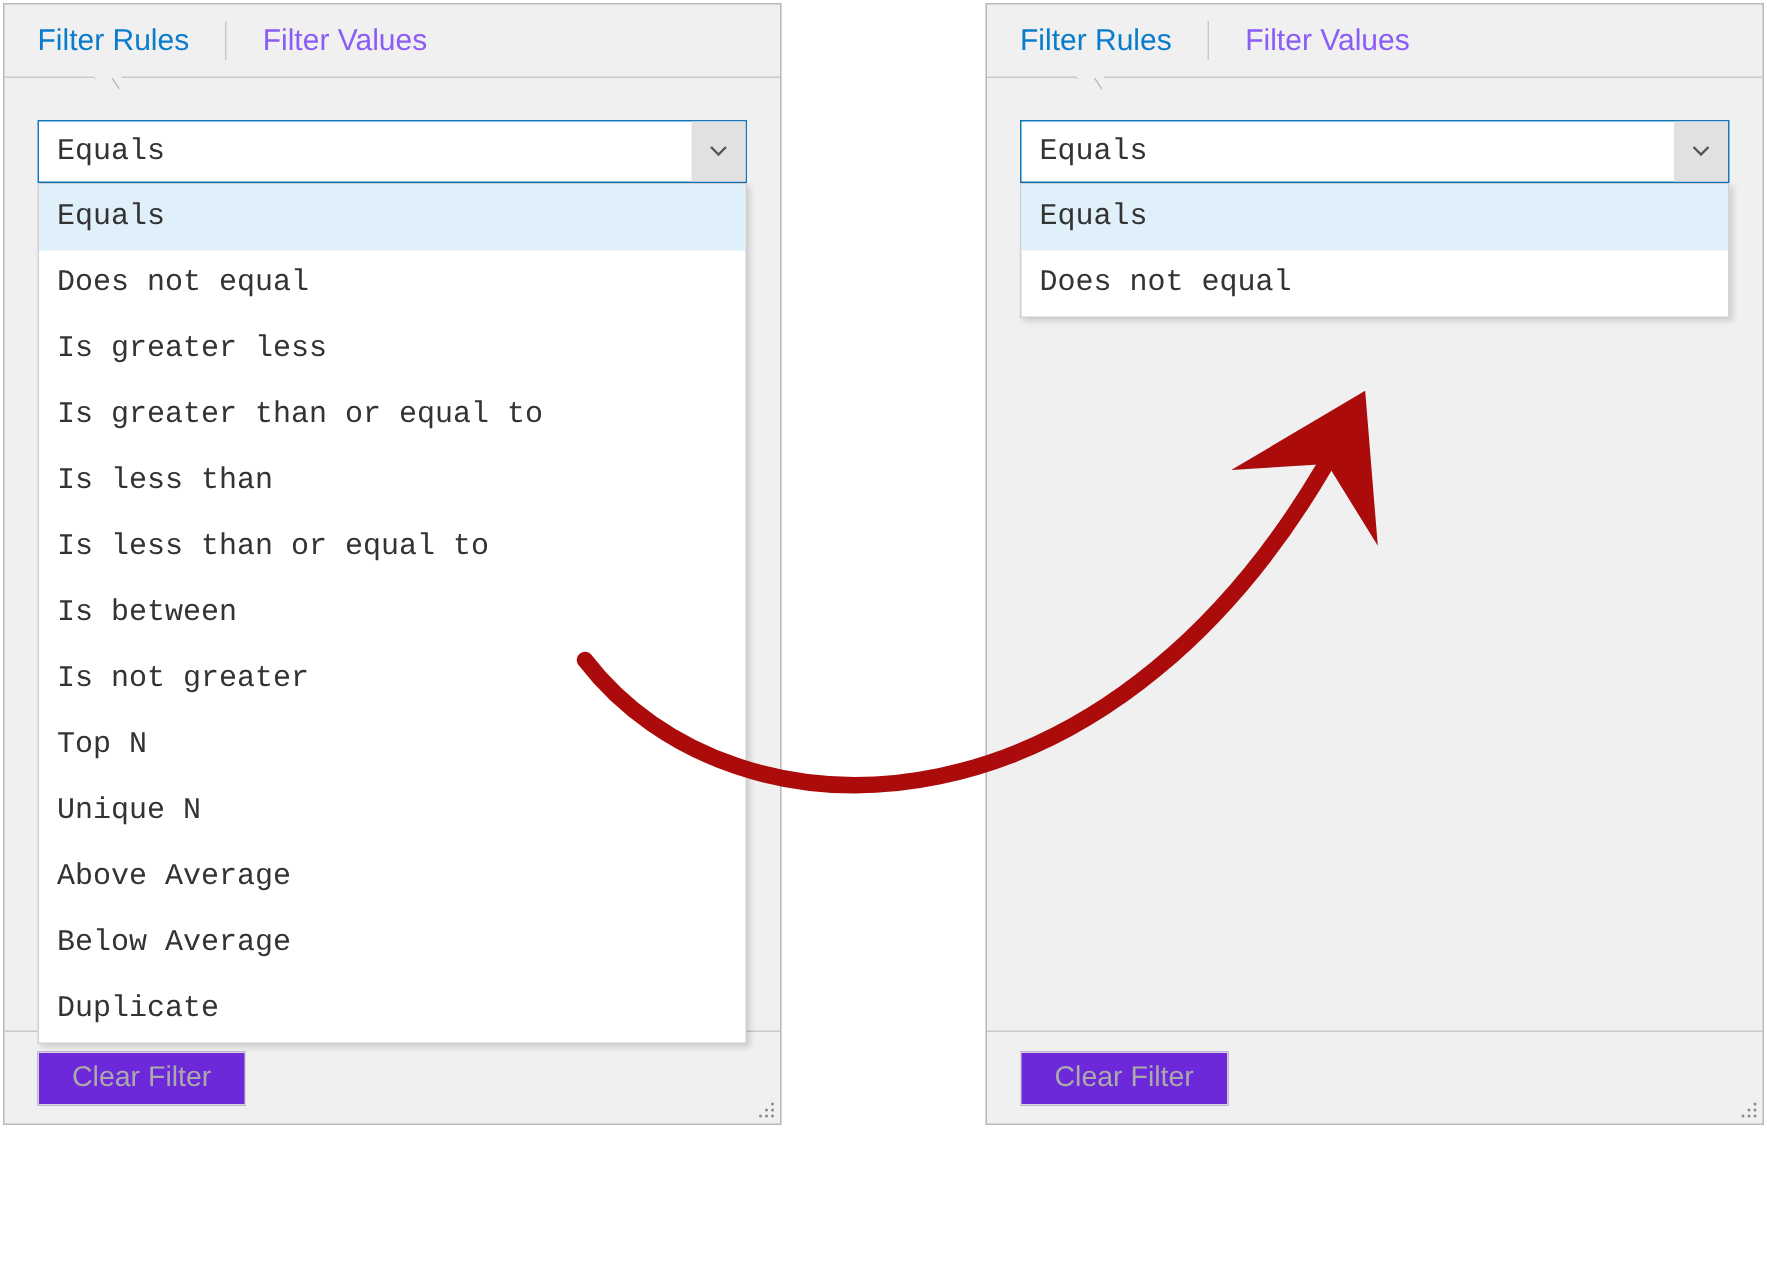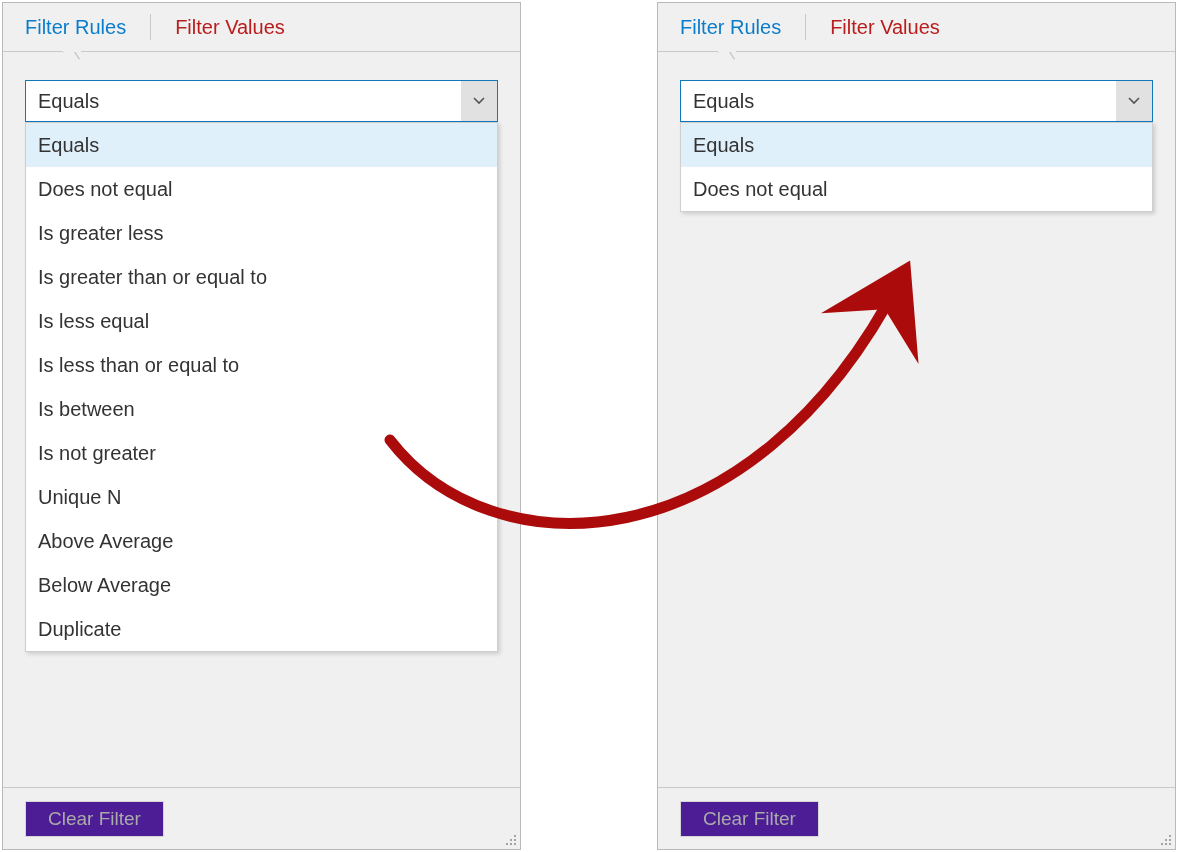--- a/index.html
+++ b/index.html
@@ -7,42 +7,42 @@
     margin: 0;
     font-family: "Segoe UI", Arial, sans-serif;
     background: #ffffff;
     width: 1178px;
     height: 852px;
     position: relative;
   }
   .panel {
     position: absolute;
     width: 519px;
-    height: 848px;
+    height: 748px;
     border: 1px solid #b8b9bb;
     background: #f0f0f0;
     display: flex;
     flex-direction: column;
   }
   .panel-left { left: 2px; top: 2px; }
   .panel-right { left: 657px; top: 2px; }
 
   .tabs {
     display: flex;
     align-items: center;
     height: 48px;
     padding: 0 18px;
     font-size: 20px;
     position: relative;
   }
   .tab {
     padding: 0 4px;
     height: 48px;
     line-height: 48px;
-    color: #b91c1c;
+    color: #8b5cf6;
     position: relative;
     cursor: pointer;
   }
   .tab.active { color: #0a7ccc; }
   .tab-sep {
     width: 1px;
     height: 26px;
     background: #c9c9c9;
     margin: 0 20px;
   }
@@ -73,20 +73,21 @@
   }
   .hr {
     border-top: 1px solid #c9c9c9;
     margin: 0;
   }
 
   .content {
     flex: 1;
     padding: 28px 22px;
     position: relative;
+    font-family: Liberation Mono, monospace;
   }
 
   .select-box {
     width: 100%;
     height: 42px;
     border: 1px solid #1177bb;
     background: #ffffff;
     display: flex;
     align-items: center;
     position: relative;
@@ -131,21 +132,21 @@
   .footer {
     border-top: 1px solid #c9c9c9;
     padding: 12px 22px;
     display: flex;
     align-items: center;
     height: 62px;
     position: relative;
   }
   .clear-btn {
     border: 1px solid #d6d6d6;
-    background: #4c1d95;
+    background: #6d28d9;
     color: #aaaaaa;
     font-size: 19px;
     padding: 6px 22px;
     cursor: default;
   }
   .grip {
     position: absolute;
     right: 3px;
     bottom: 3px;
     width: 14px;
@@ -182,24 +183,25 @@
             <path d="M1 1 L6 6 L11 1" stroke="#555" stroke-width="1.6" fill="none"></path>
           </svg>
       </div>
     </div>
 
     <div class="dropdown" id="left-dropdown">
         <div class="dropdown-item highlight">Equals</div>
         <div class="dropdown-item">Does not equal</div>
         <div class="dropdown-item">Is greater less</div>
         <div class="dropdown-item">Is greater than or equal to</div>
-        <div class="dropdown-item">Is less equal</div>
+        <div class="dropdown-item">Is less than</div>
         <div class="dropdown-item">Is less than or equal to</div>
         <div class="dropdown-item">Is between</div>
         <div class="dropdown-item">Is not greater</div>
+        <div class="dropdown-item">Top N</div>
         <div class="dropdown-item">Unique N</div>
         <div class="dropdown-item">Above Average</div>
         <div class="dropdown-item">Below Average</div>
         <div class="dropdown-item">Duplicate</div>
       </div>
   </div>
 
   <div class="footer">
     <button class="clear-btn" disabled="">Clear Filter</button>
     <div class="grip">

